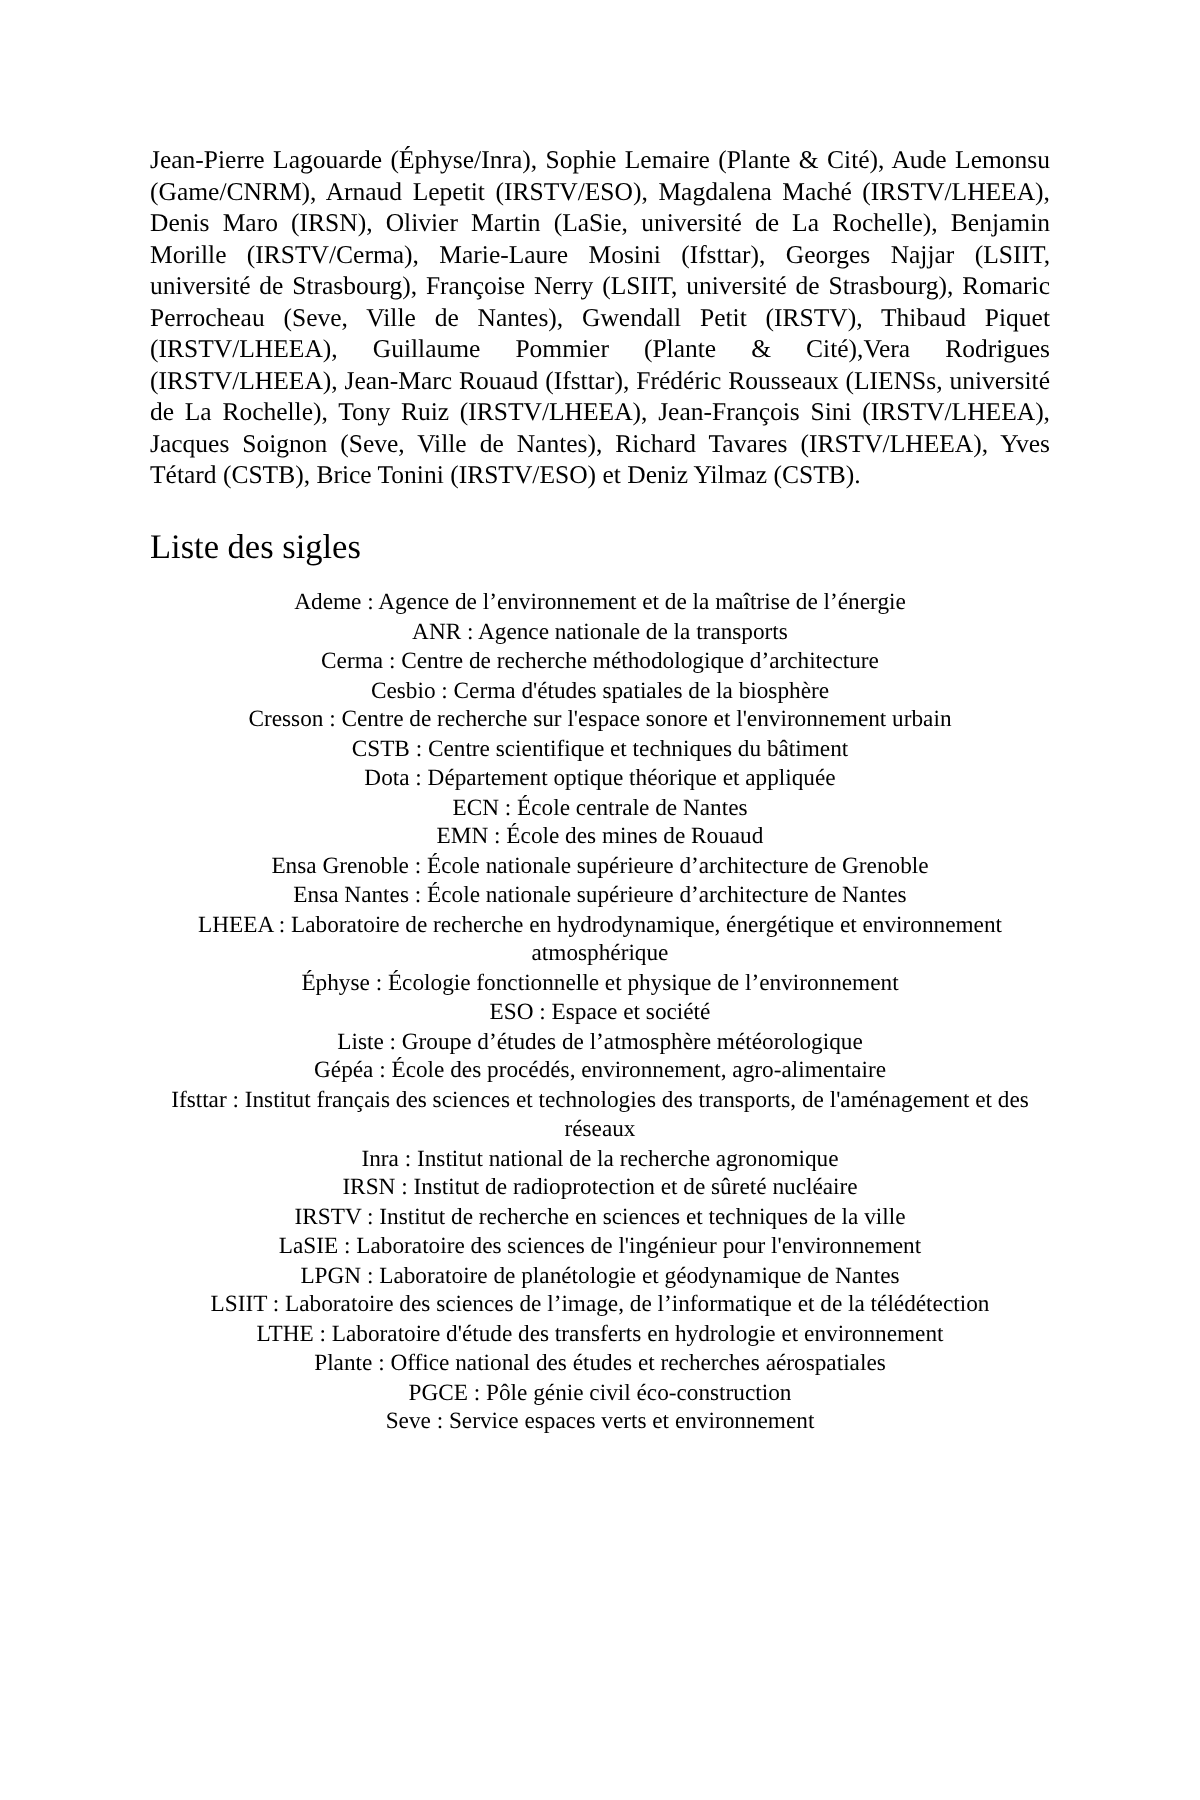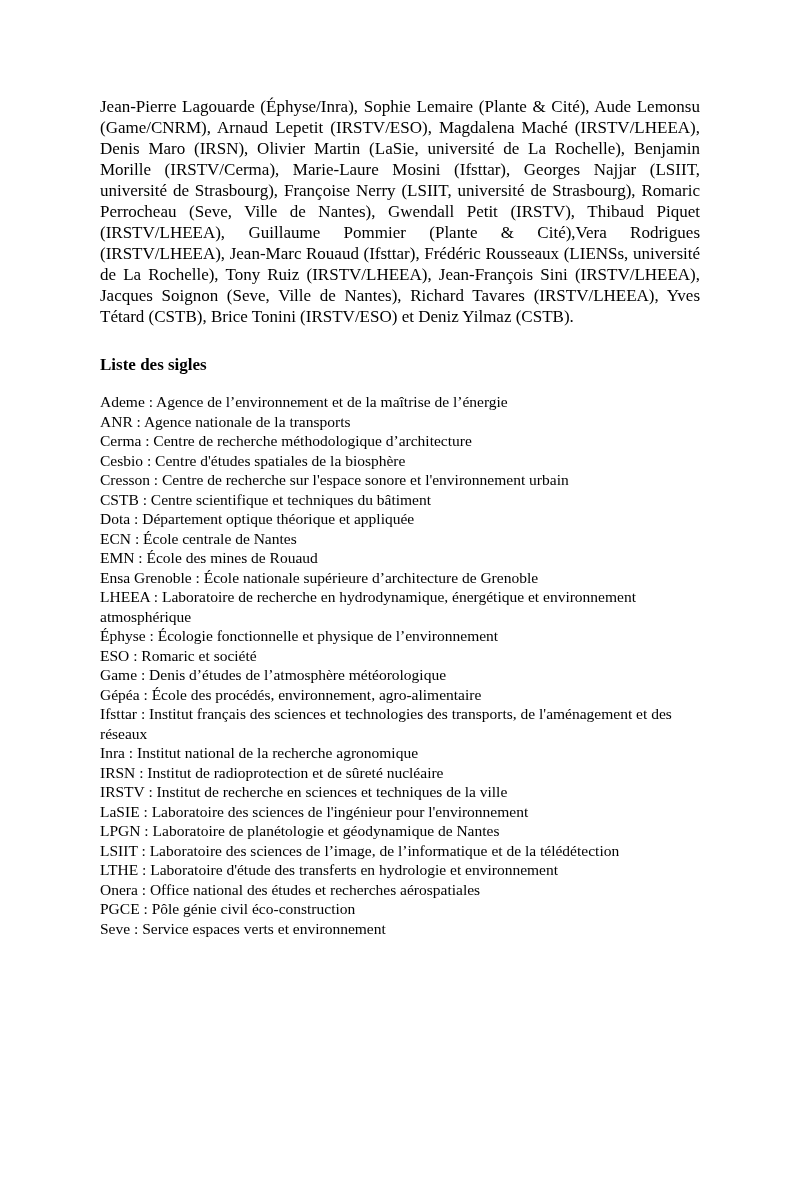--- a/index.html
+++ b/index.html
@@ -20,64 +20,66 @@
     height: 1200px;
     padding: 96px 100px 0 100px;
   }
   .authors-paragraph {
     font-size: 17px;
     line-height: 21px;
     text-align: justify;
     margin: 0;
   }
   .sigles-heading {
-    font-size: 17px;
-    font-weight: bold;
+    font-size: 23px;
+    font-weight: normal;
     margin: 27px 0 17px 0;
     line-height: 21px;
   }
   .sigles-list {
     font-size: 15.5px;
     line-height: 19.5px;
+    text-align: center;
   }
   .sigle {
     margin: 0;
   }
 </style>
 </head>
 <body>
 
 <div class="page">
 
   <p class="authors-paragraph">Jean-Pierre Lagouarde (Éphyse/Inra), Sophie Lemaire (Plante &amp; Cité), Aude Lemonsu (Game/CNRM), Arnaud Lepetit (IRSTV/ESO), Magdalena Maché (IRSTV/LHEEA), Denis Maro (IRSN), Olivier Martin (LaSie, université de La Rochelle), Benjamin Morille (IRSTV/Cerma), Marie-Laure Mosini (Ifsttar), Georges Najjar (LSIIT, université de Strasbourg), Françoise Nerry (LSIIT, université de Strasbourg), Romaric Perrocheau (Seve, Ville de Nantes), Gwendall Petit (IRSTV), Thibaud Piquet (IRSTV/LHEEA), Guillaume Pommier (Plante &amp; Cité),Vera Rodrigues (IRSTV/LHEEA), Jean-Marc Rouaud (Ifsttar), Frédéric Rousseaux (LIENSs, université de La Rochelle), Tony Ruiz (IRSTV/LHEEA), Jean-François Sini (IRSTV/LHEEA), Jacques Soignon (Seve, Ville de Nantes), Richard Tavares (IRSTV/LHEEA), Yves Tétard (CSTB), Brice Tonini (IRSTV/ESO) et Deniz Yilmaz (CSTB).</p>
 
   <h2 class="sigles-heading">Liste des sigles</h2>
 
   <div class="sigles-list">
     <div class="sigle">Ademe : Agence de l’environnement et de la maîtrise de l’énergie</div>
     <div class="sigle">ANR : Agence nationale de la transports</div>
     <div class="sigle">Cerma : Centre de recherche méthodologique d’architecture</div>
-    <div class="sigle">Cesbio : Centre d'études spatiales de la biosphère</div>
+    <div class="sigle">Cesbio : Cerma d'études spatiales de la biosphère</div>
     <div class="sigle">Cresson : Centre de recherche sur l'espace sonore et l'environnement urbain</div>
     <div class="sigle">CSTB : Centre scientifique et techniques du bâtiment</div>
     <div class="sigle">Dota : Département optique théorique et appliquée</div>
     <div class="sigle">ECN : École centrale de Nantes</div>
     <div class="sigle">EMN : École des mines de Rouaud</div>
     <div class="sigle">Ensa Grenoble : École nationale supérieure d’architecture de Grenoble</div>
+    <div class="sigle">Ensa Nantes : École nationale supérieure d’architecture de Nantes</div>
     <div class="sigle">LHEEA : Laboratoire de recherche en hydrodynamique, énergétique et environnement atmosphérique</div>
     <div class="sigle">Éphyse : Écologie fonctionnelle et physique de l’environnement</div>
-    <div class="sigle">ESO : Romaric et société</div>
-    <div class="sigle">Game : Denis d’études de l’atmosphère météorologique</div>
+    <div class="sigle">ESO : Espace et société</div>
+    <div class="sigle">Liste : Groupe d’études de l’atmosphère météorologique</div>
     <div class="sigle">Gépéa : École des procédés, environnement, agro-alimentaire</div>
     <div class="sigle">Ifsttar : Institut français des sciences et technologies des transports, de l'aménagement et des réseaux</div>
     <div class="sigle">Inra : Institut national de la recherche agronomique</div>
     <div class="sigle">IRSN : Institut de radioprotection et de sûreté nucléaire</div>
     <div class="sigle">IRSTV : Institut de recherche en sciences et techniques de la ville</div>
     <div class="sigle">LaSIE : Laboratoire des sciences de l'ingénieur pour l'environnement</div>
     <div class="sigle">LPGN : Laboratoire de planétologie et géodynamique de Nantes</div>
     <div class="sigle">LSIIT : Laboratoire des sciences de l’image, de l’informatique et de la télédétection</div>
     <div class="sigle">LTHE : Laboratoire d'étude des transferts en hydrologie et environnement</div>
-    <div class="sigle">Onera : Office national des études et recherches aérospatiales</div>
+    <div class="sigle">Plante : Office national des études et recherches aérospatiales</div>
     <div class="sigle">PGCE : Pôle génie civil éco-construction</div>
     <div class="sigle">Seve : Service espaces verts et environnement</div>
   </div>
 
 </div>
 
 </body></html>

